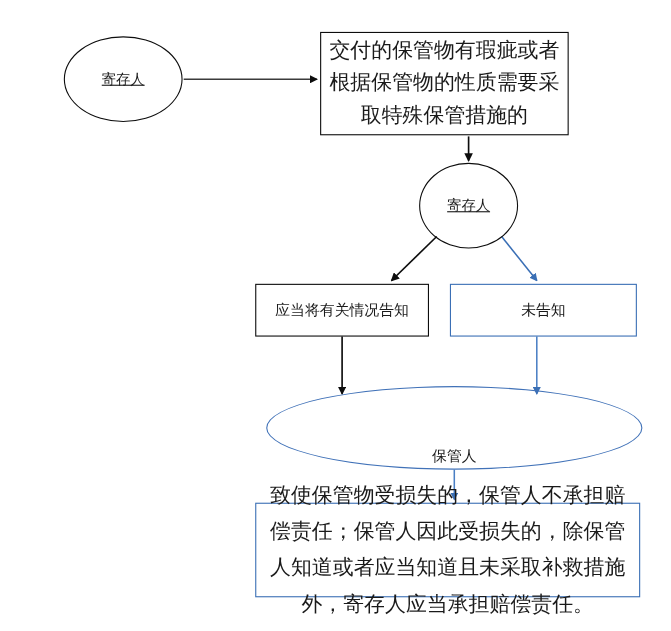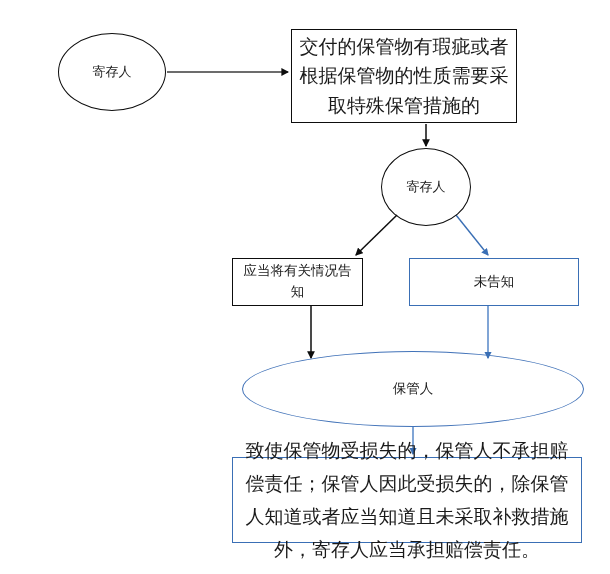--- a/index.html
+++ b/index.html
@@ -46,41 +46,43 @@
   }
   .rect-black {
     border: 1.4px solid #0d0d0d;
   }
   .rect-blue {
     border: 1.4px solid #3a6fb5;
   }
   .ellipse-black {
     border: 1.6px solid #0d0d0d;
     border-radius: 50%;
+    text-decoration: underline;
   }
   .ellipse-blue {
     border: 1.6px solid #4172b8;
     border-radius: 50%;
+    align-items: flex-end;
   }
 
   
   #node-depositor-start {
     left: 58px;  top: 33px;  width: 108px; height: 78px;
     font-size: 13px;
   }
   #node-condition {
     left: 291px; top: 29px;  width: 226px; height: 94px;
     font-size: 19px;
   }
   #node-depositor-decision {
     left: 381px; top: 148px; width: 90px;  height: 78px;
     font-size: 13px;
   }
   #node-informed {
-    left: 232px; top: 258px; width: 131px; height: 48px;
+    left: 232px; top: 258px; width: 158px; height: 48px;
     font-size: 13.5px;
   }
   #node-not-informed {
     left: 409px; top: 258px; width: 170px; height: 48px;
     font-size: 13.5px;
   }
   #node-custodian {
     left: 242px; top: 351px; width: 342px; height: 76px;
     font-size: 13.5px;
   }

